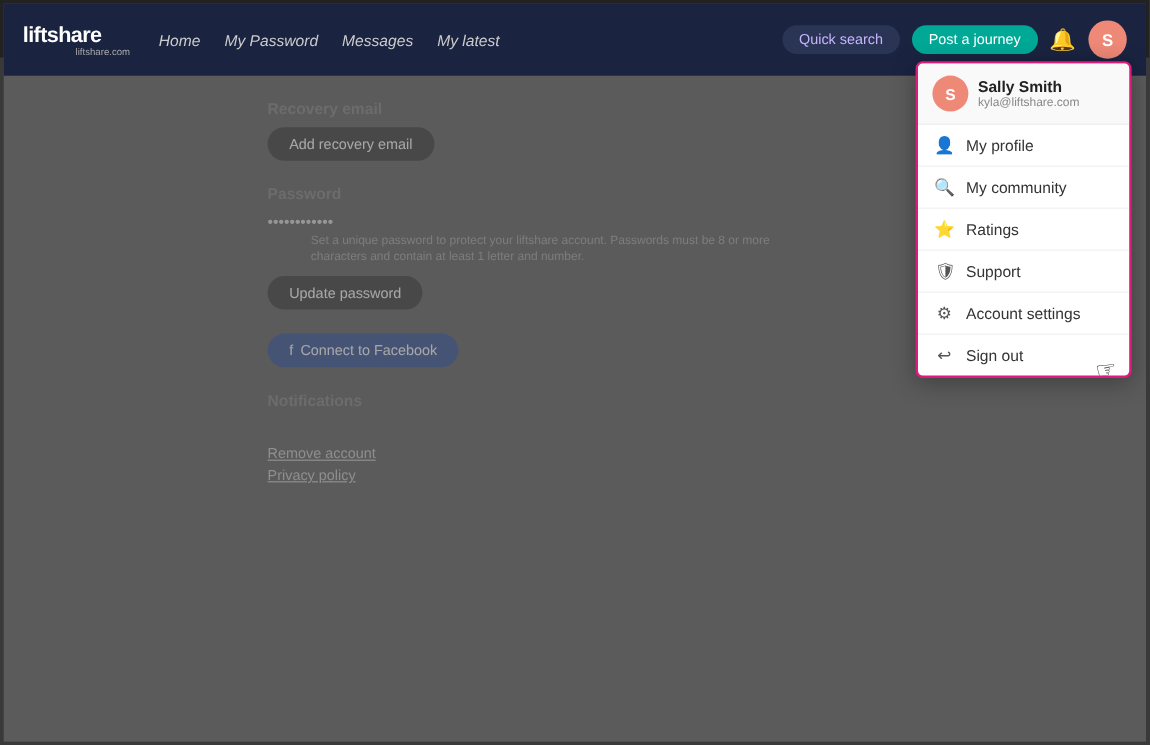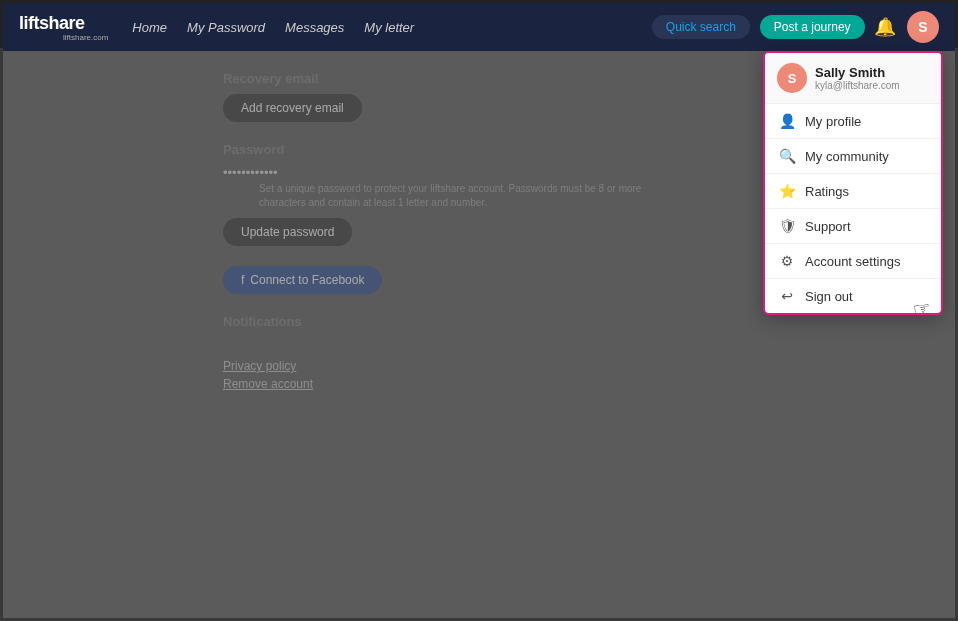--- a/index.html
+++ b/index.html
@@ -8,21 +8,21 @@
       font-family: Arial, sans-serif;
       width: 958px;
       height: 621px;
       overflow: hidden;
       border: 3px solid #222;
     }
 
     
     .navbar {
       background: #1a2340;
-      height: 48px;
+      height: 60px;
       display: flex;
       align-items: center;
       padding: 0 16px;
       position: relative;
       z-index: 10;
     }
     .logo-area {
       display: flex;
       align-items: center;
       margin-right: 24px;
@@ -52,21 +52,21 @@
       text-decoration: none;
       cursor: pointer;
     }
     .nav-right {
       display: flex;
       align-items: center;
       gap: 10px;
     }
     .quick-search-btn {
       background: #2a3555;
-      color: #0ea5e9;
+      color: #c4b5fd;
       border: none;
       border-radius: 20px;
       padding: 5px 14px;
       font-size: 12px;
       cursor: pointer;
     }
     .post-journey-btn {
       background: #00a896;
       color: white;
       border: none;
@@ -300,21 +300,21 @@
   <div class="logo-area">
     <div>
       <span class="logo-text">liftshare</span>
       <span class="logo-subtitle">liftshare.com</span>
     </div>
   </div>
   <div class="nav-links">
     <a class="nav-link">Home</a>
     <a class="nav-link">My Password</a>
     <a class="nav-link">Messages</a>
-    <a class="nav-link">My letter</a>
+    <a class="nav-link">My latest</a>
   </div>
   <div class="nav-right">
     <button class="quick-search-btn">Quick search</button>
     <button class="post-journey-btn">Post a journey</button>
     <span class="bell-icon">🔔</span>
     <div class="avatar-circle">S</div>
   </div>
 
   <div class="step-badge">1</div>
 
@@ -377,18 +377,18 @@
         <span>f</span>
         <span>Connect to Facebook</span>
       </button>
     </div>
 
     <div class="notifications-row">
       <div class="notif-label">Notifications</div>
     </div>
 
     <div class="footer-links">
+      <a class="footer-link">Remove account</a>
       <a class="footer-link">Privacy policy</a>
-      <a class="footer-link">Remove account</a>
     </div>
 
   </div>
 </div>
 
 </body></html>

